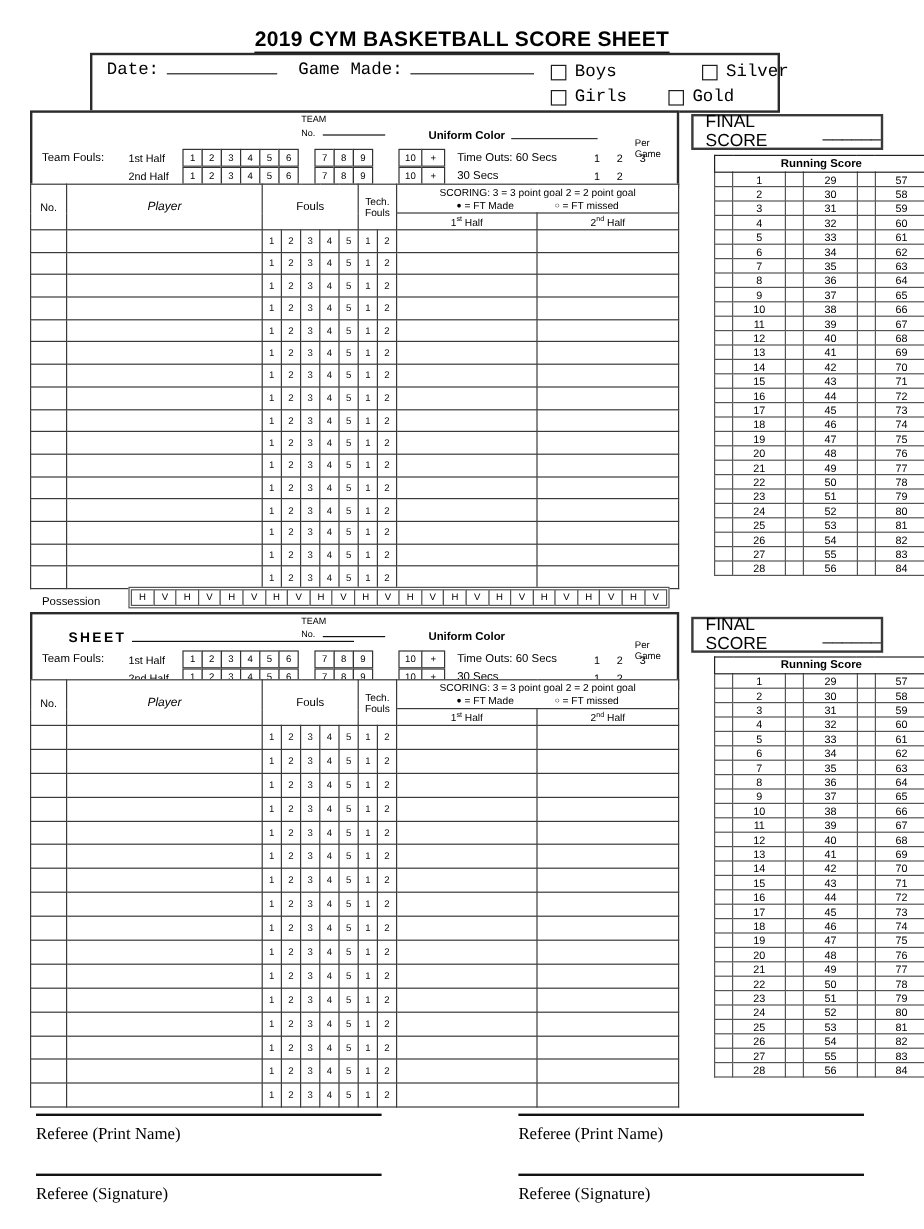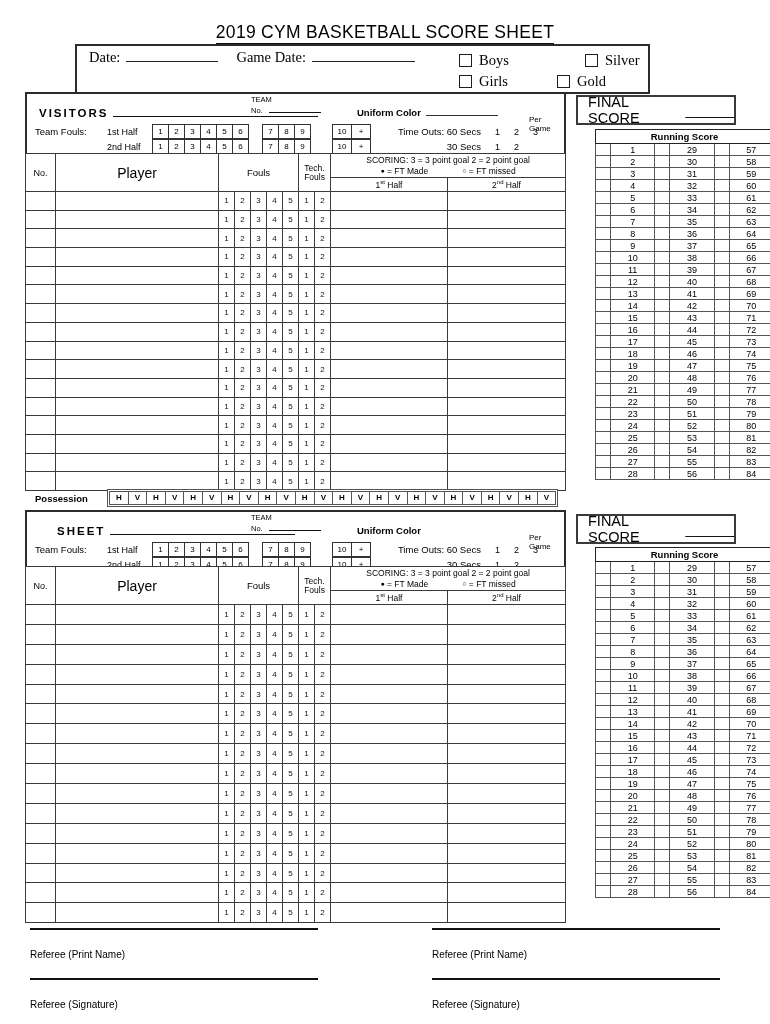--- a/index.html
+++ b/index.html
@@ -1,26 +1,26 @@
 <!DOCTYPE html>
 <html><head>
 <meta charset="utf-8">
 <style>
   html,body{margin:0;padding:0;background:#fff;}
   .page{position:relative;width:770px;height:1024px;background:#fff;color:#000;
         font-family:"Liberation Sans",sans-serif;overflow:hidden;}
 
   
   .title{position:absolute;top:22px;left:0;right:0;text-align:center;}
-  .title span{font-size:17.5px;font-weight:normal;letter-spacing:.3px;
+  .title span{font-size:17.5px;font-weight:bold;letter-spacing:.3px;
               border-bottom:2px solid #111;padding-bottom:1px;}
 
   
   .info-box{position:absolute;left:75px;top:44px;width:571px;height:46px;
-            border:2px solid #2b2b2b;font-family:Liberation Serif, serif;font-size:14.5px;}
+            border:2px solid #2b2b2b;font-family:Liberation Mono, monospace;font-size:14.5px;}
   .ib-row{position:absolute;display:flex;align-items:baseline;}
   .ib-line{display:inline-block;border-bottom:1.3px solid #222;height:12px;margin-left:6px;}
   .cb{display:inline-block;width:11px;height:11px;border:1.6px solid #1d1d1d;background:#fff;
       vertical-align:-1px;}
   .cb-wrap{position:absolute;display:flex;align-items:center;gap:7px;}
 
   
   .panel{position:absolute;left:25px;width:537px;height:61px;border:2px solid #2b2b2b;background:#fff;}
   .panel.v{top:92px;} .panel.h{top:510px;}
   .name-row{position:absolute;left:12px;top:12px;display:flex;align-items:baseline;}
@@ -35,21 +35,21 @@
   .uni-line{display:inline-block;width:72px;border-bottom:1.2px solid #333;height:8px;margin-left:5px;}
   .pergame{position:absolute;left:502px;top:21px;font-size:8px;}
   .frow{position:absolute;left:8px;display:flex;align-items:center;font-size:9.5px;}
   .frow.r1{top:30px;} .frow.r2{top:45px;}
   .tf-slot{width:72px;} .half-slot{width:46px;font-size:9px;}
   .fgroup{display:inline-flex;}
   .fbox{width:15px;height:13px;border:1px solid #333;margin-left:-1px;font-size:8px;
         line-height:13px;text-align:center;background:#fff;}
   .g2{margin-left:14px;} .g3{margin-left:22px;}
   .g3 .fbox{width:18px;}
-  .to-label{width:100px;text-align:right;margin-left:10px;font-size:9.5px;}
+  .to-label{width:100px;text-align:left;margin-left:10px;font-size:9.5px;}
   .to-nums{display:inline-flex;gap:14px;margin-left:14px;font-size:9px;}
 
   
   .final-score{position:absolute;left:576px;width:146px;height:26px;border:2px solid #3a3a3a;
                display:flex;align-items:center;padding-left:10px;gap:6px;font-size:14.5px;background:#fff;}
   .final-score.v{top:95px;} .final-score.h{top:514px;}
 
   
   .rs{position:absolute;left:595px;width:179px;border-collapse:collapse;background:#fff;
       font-size:9px;border:1.5px solid #222;}
@@ -57,59 +57,59 @@
   .rs th{border:1px solid #222;font-size:9.5px;font-weight:bold;height:13px;padding:0;}
   .rs td{border:1px solid #555;padding:0;height:11px;text-align:center;}
   .rs .c-b1{width:13px;} .rs .c-n1{width:40px;}
 
   
   .pt{position:absolute;left:25px;width:540px;border-collapse:collapse;table-layout:fixed;
       background:#fff;font-size:8.5px;border:1.5px solid #222;}
   .pt.v{top:153px;} .pt.h{top:566px;}
   .pt th,.pt td{border:1px solid #3a3a3a;padding:0;}
   .pt thead th{font-weight:normal;}
-  .h-no{font-size:9px;} .h-player{font-size:14px;} .h-fouls{font-size:9.5px;}
+  .h-no{font-size:9px;} .h-player{font-size:10px;font-style:italic;} .h-fouls{font-size:9.5px;}
   .h-tech{font-size:8.5px;line-height:9px;}
   .h-scoring{height:23px;font-size:8.5px;vertical-align:middle;}
   .sc2{display:flex;justify-content:center;gap:34px;margin-top:1px;}
   .sym{font-size:7px;vertical-align:1px;}
   .h-half{height:13px;font-size:8.5px;}
   .h-half sup{font-size:6px;}
   .pt tbody td{height:17.7px;background:#fff;}
   .pt.h tbody td{height:18.9px;}
   .pt .c-foul,.pt .c-tech{text-align:center;font-size:8px;color:#111;}
 
   
-  .possession{position:absolute;left:35px;top:489px;display:flex;align-items:center;font-weight:bold;}
+  .possession{position:absolute;left:35px;top:489px;display:flex;align-items:flex-end;}
   .pos-label{font-size:9.5px;width:58px;}
   .pos-cells{display:flex;border:1px solid #555;padding:1px;margin-left:14px;background:#fff;}
   .pos-cell{width:17.6px;height:12px;border:1px solid #555;margin-left:-1px;font-size:8px;
             line-height:12px;text-align:center;background:#fff;}
   .pos-cells .pos-cell:first-child{margin-left:0;}
 
   
-  .ref-block{position:absolute;width:288px;border-top:2.5px solid #111;padding-top:19px;
-             font-family:Liberation Sans, sans-serif;font-size:10px;}
+  .ref-block{position:absolute;width:288px;border-top:2.5px solid #111;padding-top:8px;
+             font-family:Liberation Serif, serif;font-size:14px;}
   .ref-pl{left:30px;top:928px;} .ref-pr{left:432px;top:928px;}
   .ref-sl{left:30px;top:978px;} .ref-sr{left:432px;top:978px;}
 </style>
 </head>
 <body>
 
 <div class="page">
 
   <div class="title">
     <span>2019 CYM BASKETBALL SCORE SHEET</span>
   </div>
 
   <div class="info-box">
     <div class="ib-row" style="left:12px;top:3px;">
       <span>Date:</span>
       <span class="ib-line" style="width:92px;"></span>
-      <span style="margin-left:18px;">Game Date:</span>
+      <span style="margin-left:18px;">Game Made:</span>
       <span class="ib-line" style="width:103px;"></span>
     </div>
     <div class="cb-wrap" style="left:382px;top:6px;justify-content:flex-end;">
       <span class="cb"></span>
       <span>Boys</span>
     </div>
     <div class="cb-wrap" style="left:480px;top:6px;padding-left:28px;">
       <span class="cb"></span>
       <span>Silver</span>
     </div>
@@ -117,24 +117,20 @@
       <span class="cb"></span>
       <span>Girls</span>
     </div>
     <div class="cb-wrap" style="left:480px;top:27px;">
       <span class="cb"></span>
       <span>Gold</span>
     </div>
   </div>
 
   <div class="panel v">
-    <div class="name-row">
-      <span class="team-name">VISITORS</span>
-      <span class="name-line"></span>
-    </div>
     <div class="teamno">
       <div>TEAM</div>
       <div class="teamno-bot">
         <span>No.</span>
         <span class="no-line"></span>
       </div>
     </div>
     <div class="uniform">
       <span>Uniform Color</span>
       <span class="uni-line"></span>

